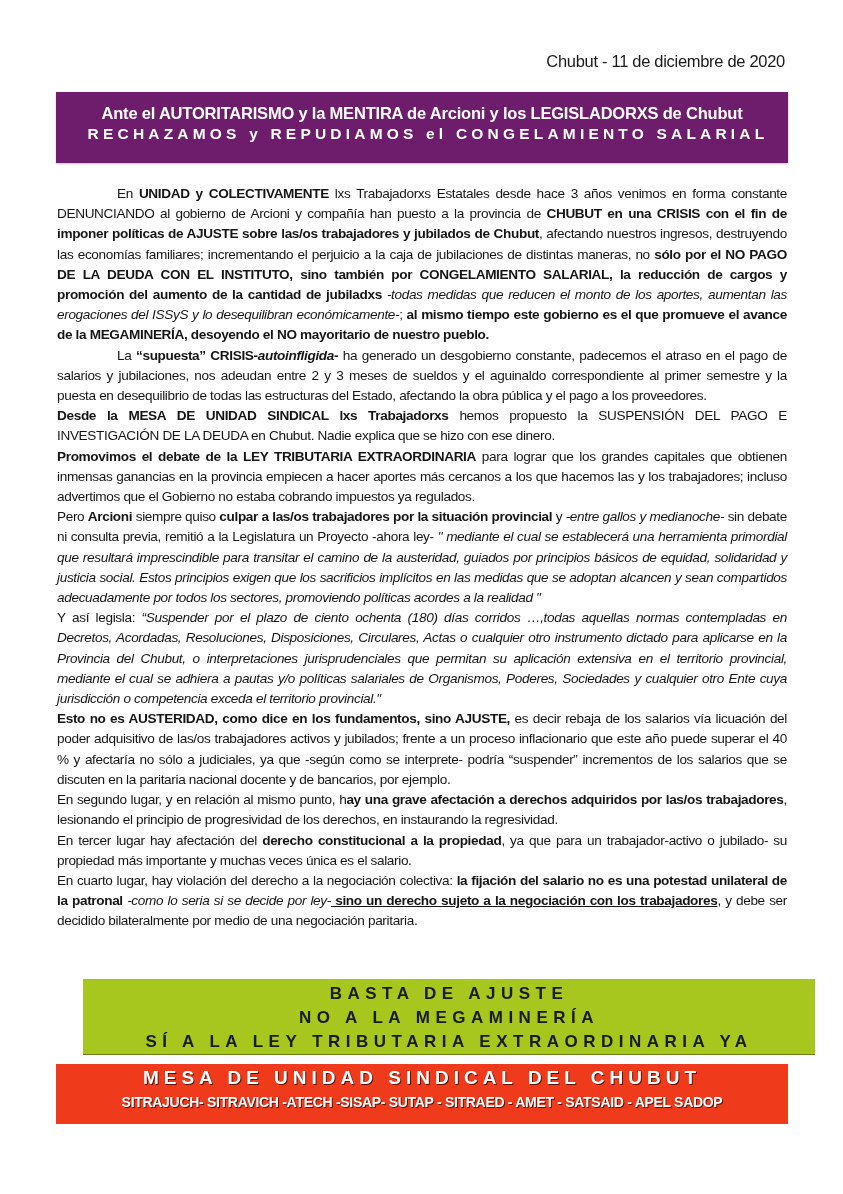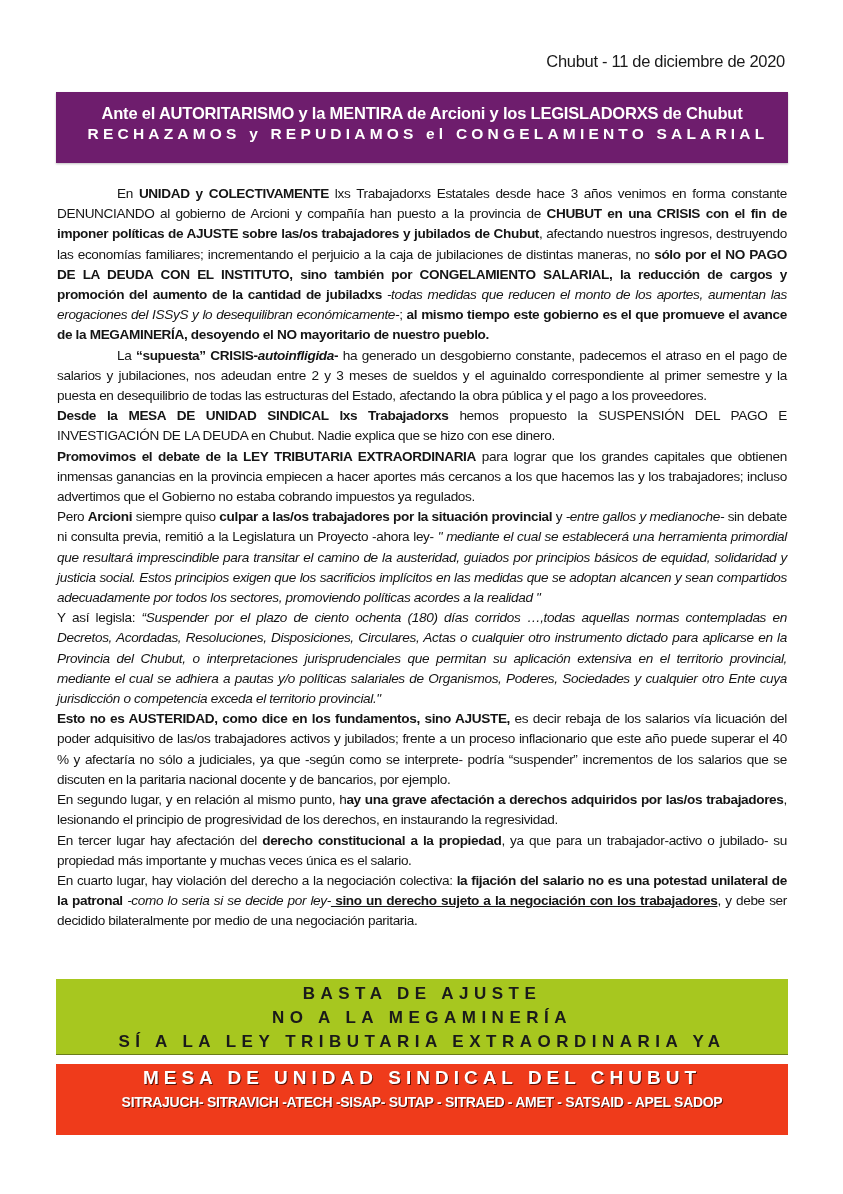--- a/index.html
+++ b/index.html
@@ -20,21 +20,21 @@
   .body-text p { margin: 0; }
   .body-text p.indent { text-indent: 60px; }
   .body-text b { font-weight: bold; }
   .body-text i { font-style: italic; }
   .body-text u { }
   .green-banner { position: absolute; left: 56px; top: 979px; width: 732px; height: 75px;
           background: #a7c71f; text-align: center; color: #1a1a1a; font-weight: bold;
           border-bottom: 1px solid #6b7d1a; }
   .green-banner div { font-size: 17px; letter-spacing: 5.5px; line-height: 24px; }
   .green-banner div:first-child { margin-top: 3px; }
-  .red-banner { position: absolute; left: 56px; top: 1064px; width: 732px; height: 71px;
+  .red-banner { position: absolute; left: 56px; top: 1064px; width: 732px; height: 60px;
           background: #ef3b1b; text-align: center; color: #fff; font-weight: bold;
           text-shadow: 1px 1px 0 #5a1206; }
   .red-banner .t1 { font-size: 19px; letter-spacing: 5px; line-height: 26px; margin-top: 1px; }
   .red-banner .t2 { font-size: 14px; letter-spacing: -0.3px; line-height: 22px; }
 </style>
 </head>
 <body>
 
 <div class="date">Chubut - 11 de diciembre de 2020</div>
 
@@ -58,21 +58,21 @@
 
   <p><b>Esto no es AUSTERIDAD, como dice en los fundamentos, sino AJUSTE,</b><span> es decir rebaja de los salarios vía licuación del poder adquisitivo de las/os trabajadores activos y jubilados; frente a un proceso inflacionario que este año puede superar el 40 % y afectaría no sólo a judiciales, ya que -según como se interprete- podría “suspender” incrementos de los salarios que se discuten en la paritaria nacional docente y de bancarios, por ejemplo.</span></p>
 
   <p><span>En segundo lugar, y en relación al mismo punto, h</span><b>ay una grave afectación a derechos adquiridos por las/os trabajadores</b><span>, lesionando el principio de progresividad de los derechos, en instaurando la regresividad.</span></p>
 
   <p><span>En tercer lugar hay afectación del </span><b>derecho constitucional a la propiedad</b><span>, ya que para un trabajador-activo o jubilado- su propiedad más importante y muchas veces única es el salario.</span></p>
 
   <p><span>En cuarto lugar, hay violación del derecho a la negociación colectiva: </span><b>la fijación del salario no es una potestad unilateral de la patronal</b><i> -como lo seria si se decide por ley-</i><b><u> sino un derecho sujeto a la negociación con los trabajadores</u></b><span>, y debe ser decidido bilateralmente por medio de una negociación paritaria.</span></p>
 </div>
 
-<div class="green-banner" style="background: rgb(167, 199, 31);">
+<div class="green-banner" style="background: rgb(167, 199, 31); margin-left: 27px;">
   <div>BASTA DE AJUSTE</div>
   <div>NO A LA MEGAMINERÍA</div>
   <div>SÍ A LA LEY TRIBUTARIA EXTRAORDINARIA YA</div>
 </div>
 
 <div class="red-banner" style="background: rgb(239, 59, 27);">
   <div class="t1">MESA DE UNIDAD SINDICAL DEL CHUBUT</div>
   <div class="t2">SITRAJUCH- SITRAVICH -ATECH -SISAP- SUTAP - SITRAED - AMET - SATSAID - APEL SADOP</div>
 </div>
 

